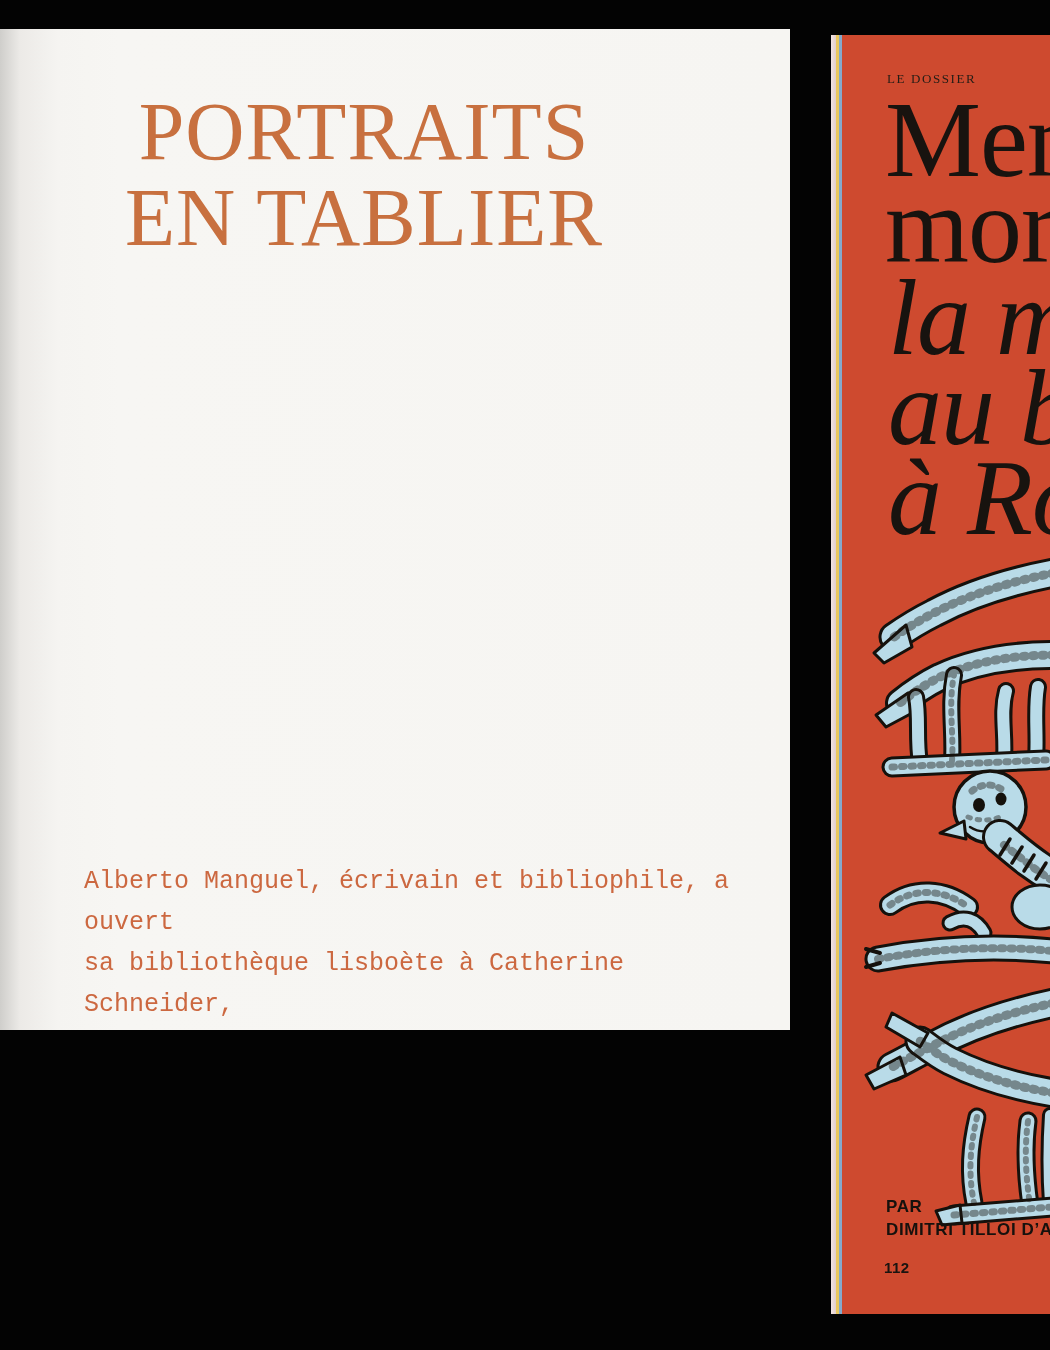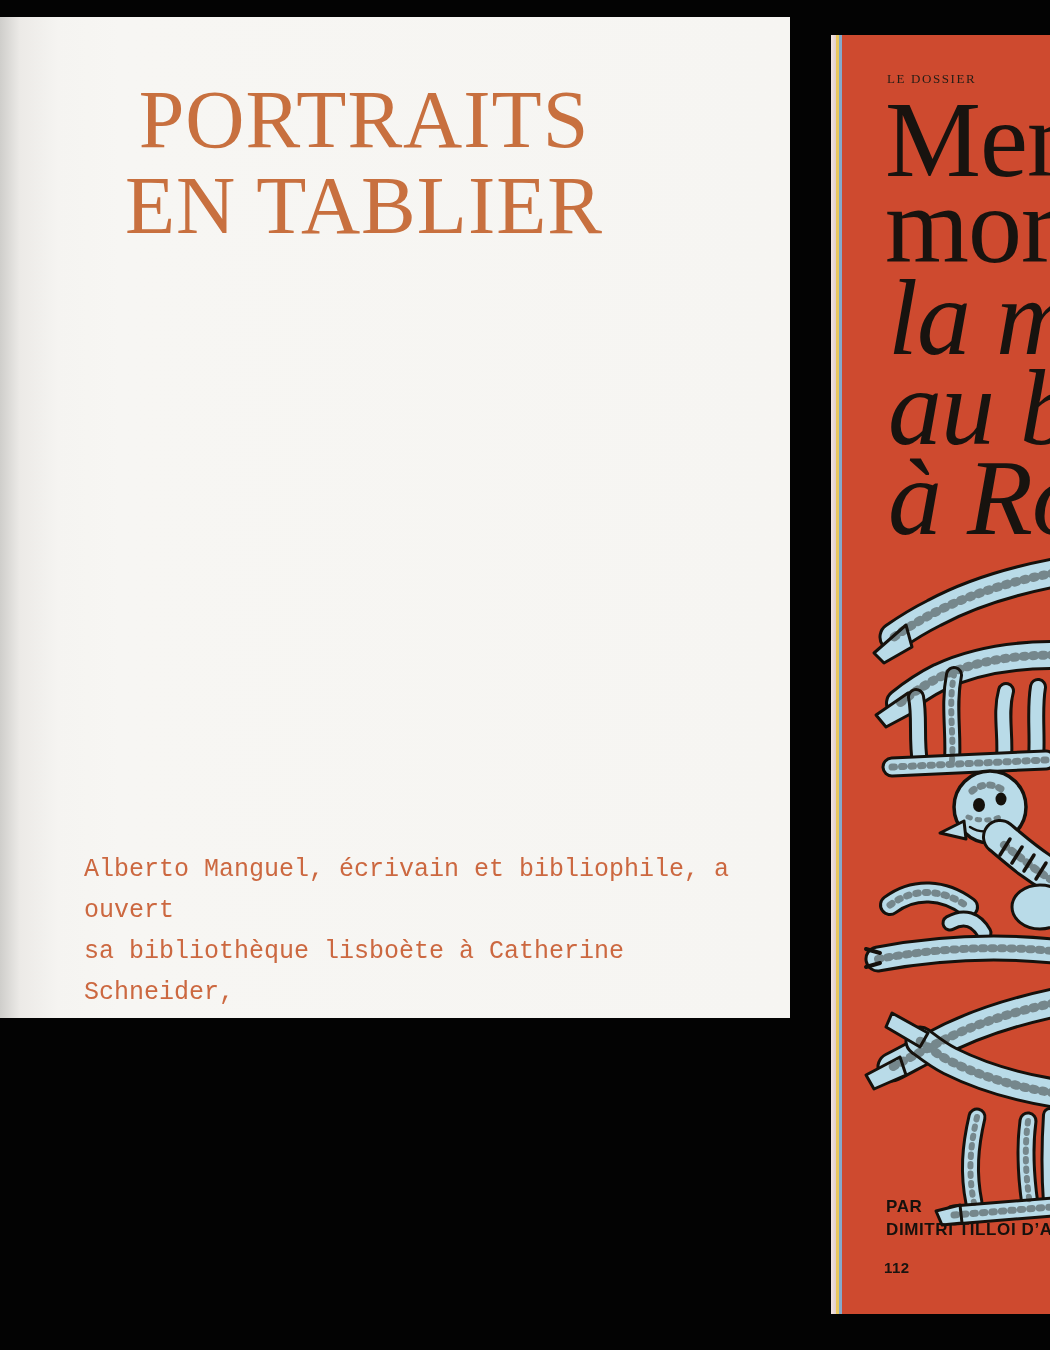--- a/index.html
+++ b/index.html
@@ -4,21 +4,21 @@
 <style>
   * { margin:0; padding:0; box-sizing:border-box; }
   html,body { background:#020202; }
   .stage {
     position:relative; width:1050px; height:1350px;
     background:#030303; overflow:hidden;
     font-family:"Liberation Serif","DejaVu Serif",serif;
   }
   
   .left-page {
-    position:absolute; left:0; top:17px; width:790px; height:1001px;
+    position:absolute; left:0; top:29px; width:790px; height:1001px;
     background:linear-gradient(to right,#cfcecb 0px,#eceae7 20px,#f5f4f1 58px,#f7f6f3 120px,#f6f5f2 100%);
     overflow:hidden;
   }
   .main-title {
     position:absolute; left:58px; top:60px; width:612px;
     text-align:center;
     font-size:82px; line-height:86px; font-weight:400;
     color:#c8703f; letter-spacing:1px; white-space:pre-line;
   }
   .intro {

